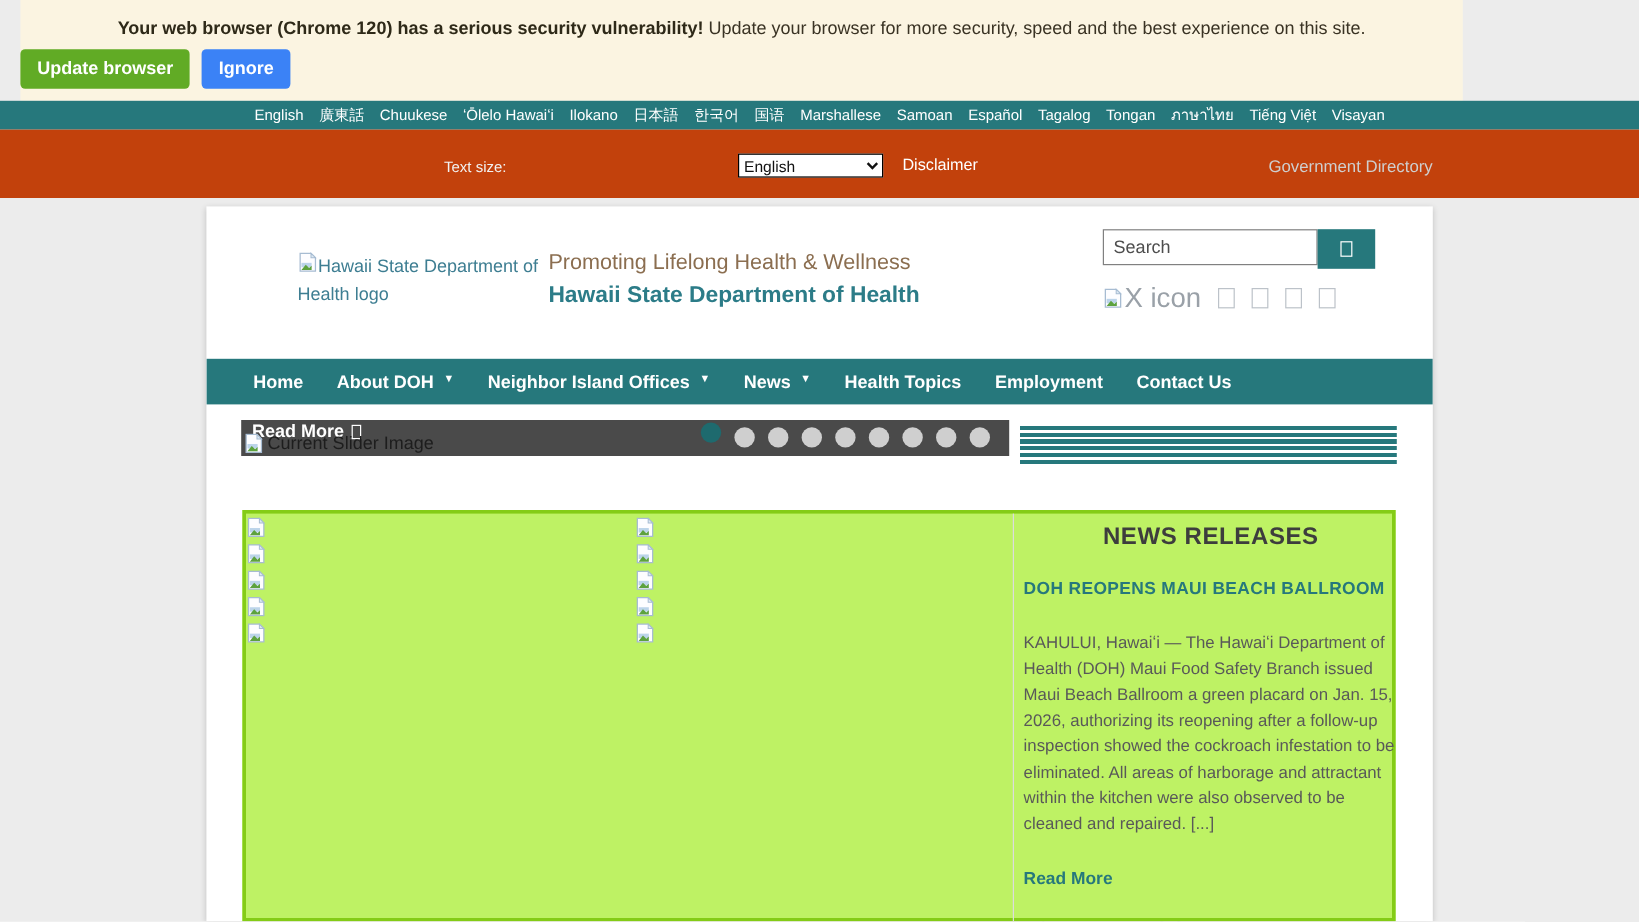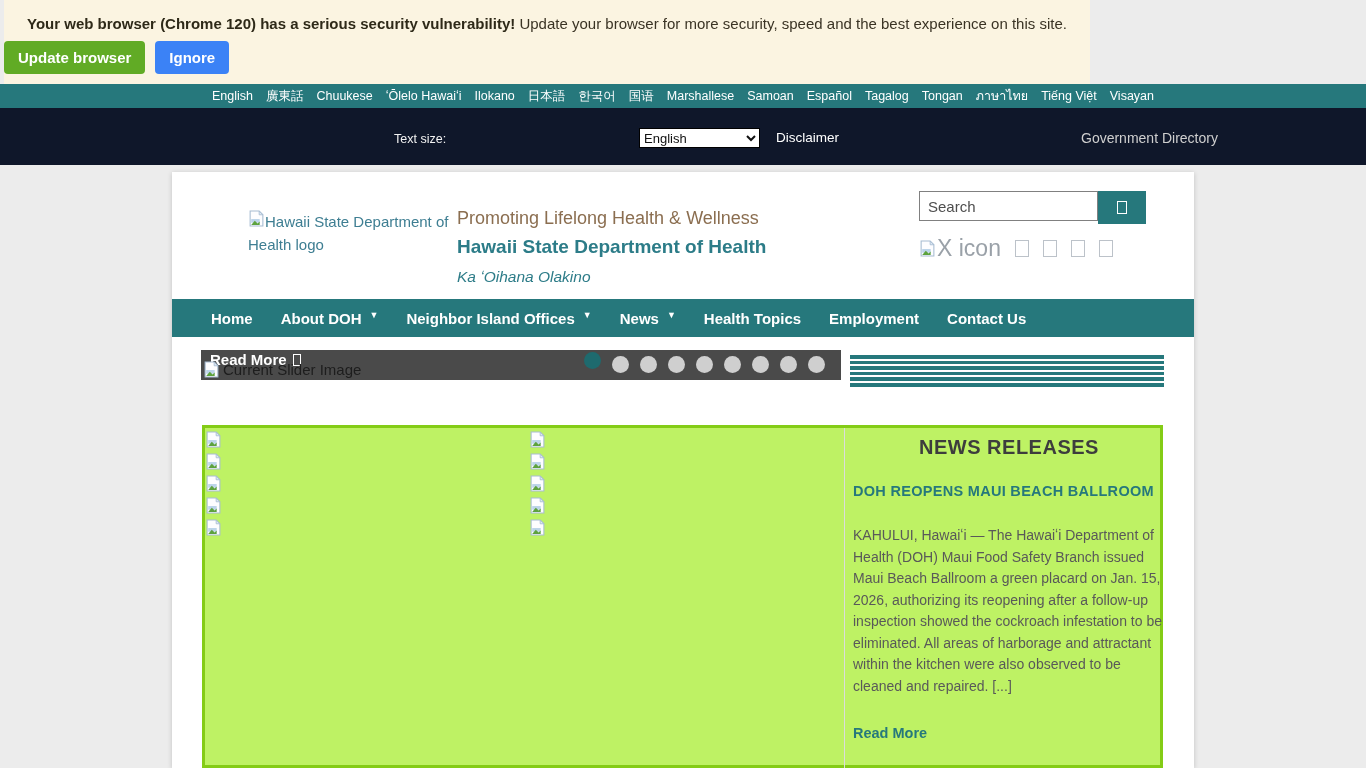--- a/index.html
+++ b/index.html
@@ -1,34 +1,34 @@
 <!DOCTYPE html>
 <html><head>
 <meta charset="utf-8">
 <style>
   * { margin:0; padding:0; box-sizing:border-box; }
   html,body { width:1366px; height:768px; overflow:hidden; }
   body { font-family:"Liberation Sans","DejaVu Sans",sans-serif; background:#ececec; }
   .page { position:relative; width:1366px; height:768px; background:#ececec; overflow:hidden; }
 
   
-  .warning-banner { position:absolute; top:0; left:4px; width:1086px; height:84px; background:#fbf4e1; text-align:center; }
+  .warning-banner { position:absolute; top:0; left:17px; width:1202px; height:84px; background:#fbf4e1; text-align:center; }
   .warning-text { padding-top:15px; font-size:15px; color:#3a3324; }
   .warning-text .bold { font-weight:bold; color:#2e2918; }
   .warning-buttons { margin-top:9px; display:flex; justify-content:flex-start; gap:10px; }
   .btn { display:inline-block; border:none; border-radius:4px; color:#fff; font-weight:bold; font-size:15px; padding:8px 14px; cursor:pointer; font-family:inherit; }
   .btn-update { background:#61ab25; }
   .btn-ignore { background:#3b82f6; }
 
   
   .lang-bar { position:absolute; top:84px; left:0; width:1366px; height:24px; background:#26787c; display:flex; justify-content:center; align-items:center; gap:13px; }
   .lang-link { color:#ffffff; font-size:12.5px; text-decoration:none; white-space:nowrap; }
 
   
-  .utility-bar { position:absolute; top:108px; left:0; width:1366px; height:57px; background:#0f172a; color:#fff;padding-left:24px; }
+  .utility-bar { position:absolute; top:108px; left:0; width:1366px; height:57px; background:#c2410c; color:#fff; }
   .utility-bar .inner { position:relative; width:100%; height:100%; }
   .textsize-label { position:absolute; left:370px; top:24px; font-size:12.5px; color:#f2f2f2; }
   .textsize-links { position:absolute; left:431px; top:22px; font-size:13.5px;margin-top:46px; }
   .textsize-links a { color:#ffffff; text-decoration:none; }
   .textsize-links .sep { color:#e8e8e8; margin:0 4px; }
   .translate-select { position:absolute; left:615px; top:20px; width:121px; height:20px; font-size:13px; font-family:inherit; background:#fff; color:#111; border:1px solid #000; }
   .disclaimer-link { position:absolute; left:752px; top:22px; font-size:13.5px; color:#ffffff; text-decoration:none; }
   .gov-directory { position:absolute; left:1057px; top:22px; font-size:14px; color:#cfcfcf; text-decoration:none; }
 
   
@@ -143,21 +143,20 @@
             <path d="M2 1h8.5L14 4.5V15H2z" fill="#fdfdff" stroke="#a7bcd2" stroke-width="1"></path>
             <path d="M10.5 1L14 4.5h-3.5z" fill="#dde9f4" stroke="#a7bcd2" stroke-width="0.8"></path>
             <rect x="3" y="8.5" width="8" height="3.5" fill="#bcd4ea"></rect>
             <path d="M3 14.2l3.4-4.2 2.6 2.6 2-1.8v3.4z" fill="#5da23e"></path>
           </svg>
         </span><span>Hawaii State Department of Health logo</span></a>
 
     <div class="title-block">
       <div class="tagline">Promoting Lifelong Health &amp; Wellness</div>
       <div class="site-title">Hawaii State Department of Health</div>
-      <div class="site-subtitle">Ka ʻOihana Olakino</div>
     </div>
 
     <div class="search-box">
       <input class="search-input" type="text" placeholder="Search" style="">
       <button class="search-btn">
           <span class="glyph-box-white"></span>
         </button>
     </div>
 
     <div class="social-row">

